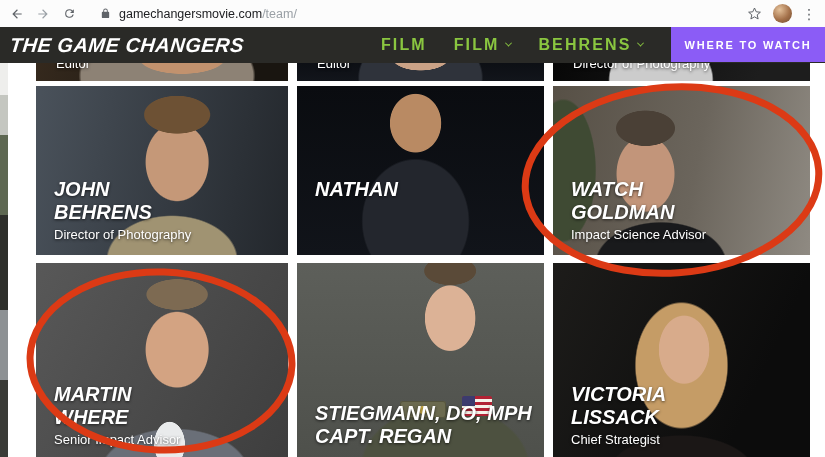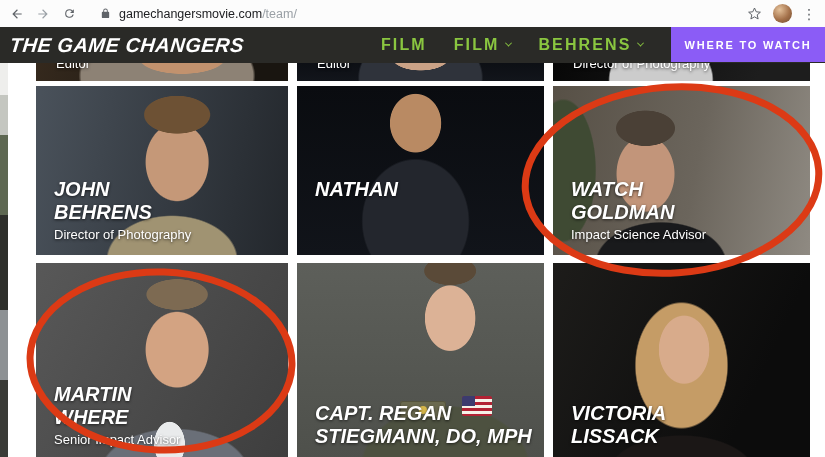--- a/index.html
+++ b/index.html
@@ -172,28 +172,29 @@
       <div class="cap">
         <div class="nm">MARTIN</div>
         <div class="nm">WHERE</div>
         <div class="role">Senior Impact Advisor</div>
       </div>
     </a>
     <a class="card r3 c2 ph-regan">
       <div class="patch"></div>
       <div class="flag"></div>
       <div class="cap">
+        <div class="nm">STIEGMANN, DO, MPH</div>
         <div class="nm">CAPT. REGAN</div>
-        <div class="nm">STIEGMANN, DO, MPH</div>
       </div>
     </a>
     <a class="card r3 c3 ph-victoria">
       <div class="cap">
         <div class="nm">VICTORIA</div>
         <div class="nm">LISSACK</div>
+        <div class="role">Chief Strategist</div>
       </div>
     </a>
   </div>
 
   <div class="navbar">
     <div class="logo">THE GAME CHANGERS</div>
     <div class="navlinks">
       <span class="navlink">
           <span>FILM</span>
         </span>

